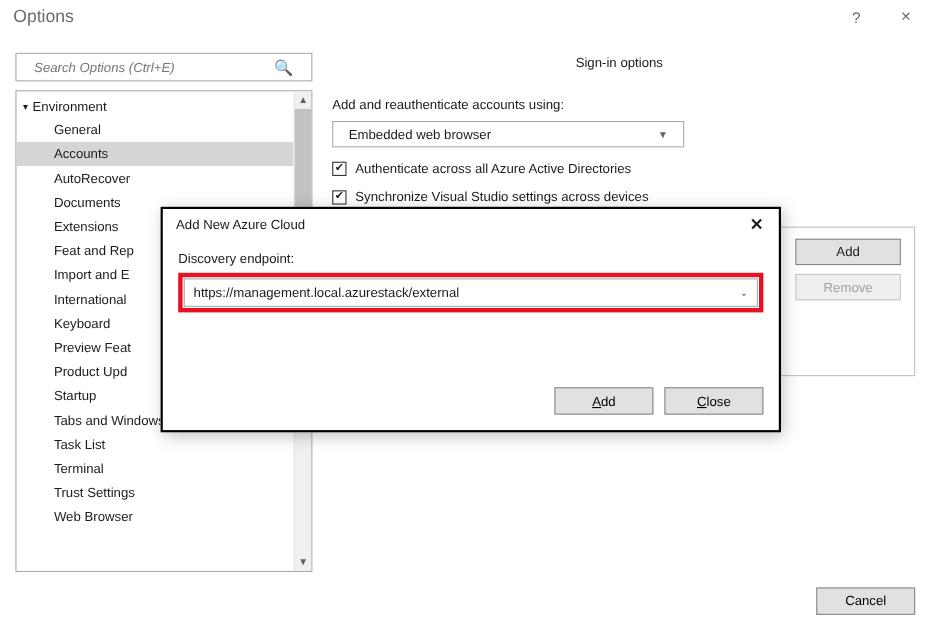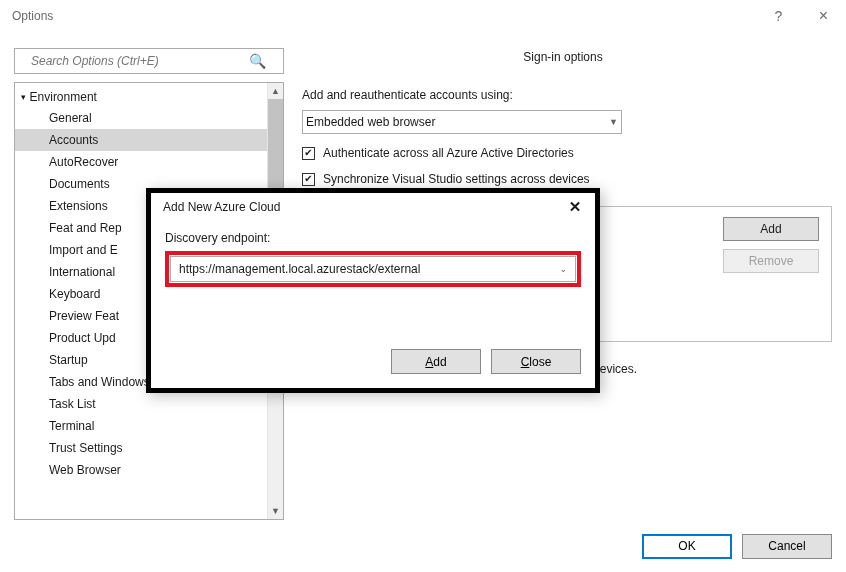--- a/index.html
+++ b/index.html
@@ -1,19 +1,19 @@
 <!DOCTYPE html>
 <html><head>
 <meta charset="utf-8">
 <style>
 * { box-sizing: border-box; margin: 0; padding: 0; font-family: "Segoe UI", Tahoma, sans-serif; }
 body { background: #fff; width: 846px; height: 572px; position: relative; overflow: hidden; font-size: 12px; color: #1b1b1b; }
 
 .titlebar { height: 32px; display: flex; align-items: center; padding: 0 0 0 12px; color: #6b6b6b; }
-.titlebar .title { flex: 1; font-size: 12px; }
+.titlebar .title { flex: 1; font-size: 16px; }
 .titlebar .btn { width: 45px; height: 32px; display: flex; align-items: center; justify-content: center; color: #6b6b6b; font-size: 14px; }
 .titlebar .btn.close { font-size: 16px; }
 
 .content { position: absolute; left: 0; top: 32px; right: 0; bottom: 52px; padding: 16px 14px 0 14px; display: flex; }
 
 .left { width: 270px; display: flex; flex-direction: column; }
 .search { position: relative; border: 1px solid #ababab; height: 26px; display: flex; align-items: center; padding: 0 16px; background: #fff; }
 .search input { border: none; outline: none; flex: 1; font-size: 12px; font-style: italic; color: #767676; background: transparent; }
 .search .mag { font-size: 14px; color: #1b1b1b; font-weight: bold; }
 
@@ -28,40 +28,40 @@
 .tree .item { padding-left: 34px; height: 22px; display:flex; align-items:center; font-size:12px; color:#1b1b1b; white-space:nowrap;}
 .tree .item.sel { background: #d6d6d6; }
 
 .right { flex: 1; padding-left: 18px; }
 .section-head { display:flex; align-items:center; height:22px; margin-top:2px;flex-direction:column; }
 .section-head .label { padding-right: 8px; font-size:12px; }
 .section-head .rule { flex:1; height:1px; background:#c0c0c0; }
 
 .row { margin-top: 16px; }
 .label12 { font-size:12px; }
-.combo { margin-top:8px; width: 320px; height:24px; border:1px solid #ababab; background:#fff; display:flex; align-items:center; padding:0 3px; justify-content:space-between; }
+.combo { margin-top:8px; width: 320px; height:24px; border:1px solid #ababab; background:#fff; display:flex; align-items:center; padding:0 14px; justify-content:space-between; }
 .combo .chev { font-size:9px; color:#606060; }
 
 .chk { display:flex; align-items:center; margin-top:12px; gap:8px; font-size:12px; }
 .chkbox { width:13px; height:13px; border:1px solid #333; display:flex; align-items:center; justify-content:center; font-size:10px; line-height:1; }
 
 .cloud-box { margin-top: 20px; border: 1px solid #c0c0c0; background:#fff; height: 136px; position:relative; display:flex; }
 .cloud-list { flex:1; }
 .cloud-side { width: 118px; padding: 10px 12px 0 0; display:flex; flex-direction:column; gap:8px; align-items:flex-end;}
 .side-btn { width: 96px; height: 24px; border:1px solid #888; background:#e1e1e1; font-size:12px; color:#1b1b1b; }
 .side-btn.disabled { color:#a0a0a0; border-color:#c8c8c8; background:#efefef; }
 
 .sync-msg { margin-top: 20px; font-size:12px; }
 
 .footer { position:absolute; left:0; right:0; bottom:0; height:52px; display:flex; align-items:center; justify-content:flex-end; gap:10px; padding:0 14px; }
 .dlg-btn { width: 90px; height:25px; border:1px solid #888; background:#e1e1e1; font-size:12px; }
 .dlg-btn.primary { border:2px solid #0078d4; background:#fff; }
 
 
-.modal { position:absolute; left:146px; top:188px; width:454px; height:205px; background:#fff; border:5px solid #000000; box-shadow: 3px 3px 14px rgba(0,0,0,.25); }
+.modal { position:absolute; left:146px; top:188px; width:564px; height:205px; background:#fff; border:2px solid #000000; box-shadow: 3px 3px 14px rgba(0,0,0,.25); }
 .modal .mtitle { display:flex; align-items:center; height:28px; padding:0 6px 0 12px; font-size:12px; }
 .modal .mtitle .t { flex:1; }
 .modal .mtitle .x { width:28px; height:24px; display:flex;align-items:center;justify-content:center; font-size:15px; font-weight:bold; }
 .modal .body { padding: 10px 14px; }
 .modal .endpoint-wrap { margin-top:6px; border:4px solid #e81123; padding:1px; }
 .modal .endpoint { height:24px; border:1px solid #ababab; display:flex; align-items:center; padding:12px 8px; justify-content:space-between; }
 .modal .endpoint .chev { font-size:9px; color:#606060; }
 .modal .mbtns { position:absolute; right:14px; bottom:14px; display:flex; gap:10px; }
 
 u.accel { text-decoration: underline; }
@@ -150,21 +150,20 @@
         <button class="side-btn disabled">Remove</button>
       </div>
     </div>
 
     <div class="sync-msg">Your Azure clouds will be synchronized across all your devices.</div>
   </div>
 
 </div>
 
 <div class="footer">
-  <button class="dlg-btn primary">OK</button>
   <button class="dlg-btn">Cancel</button>
 </div>
 
 <div class="modal">
   <div class="mtitle">
     <div class="t">Add New Azure Cloud</div>
     <div class="x">
         <span>✕</span>
       </div>
   </div>

